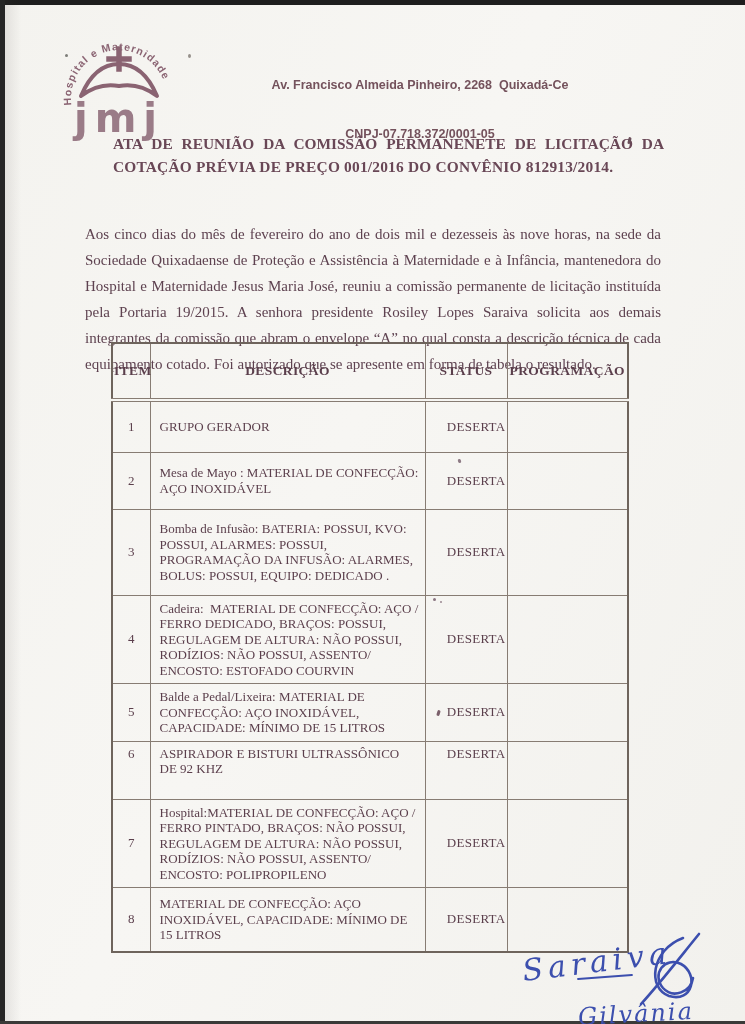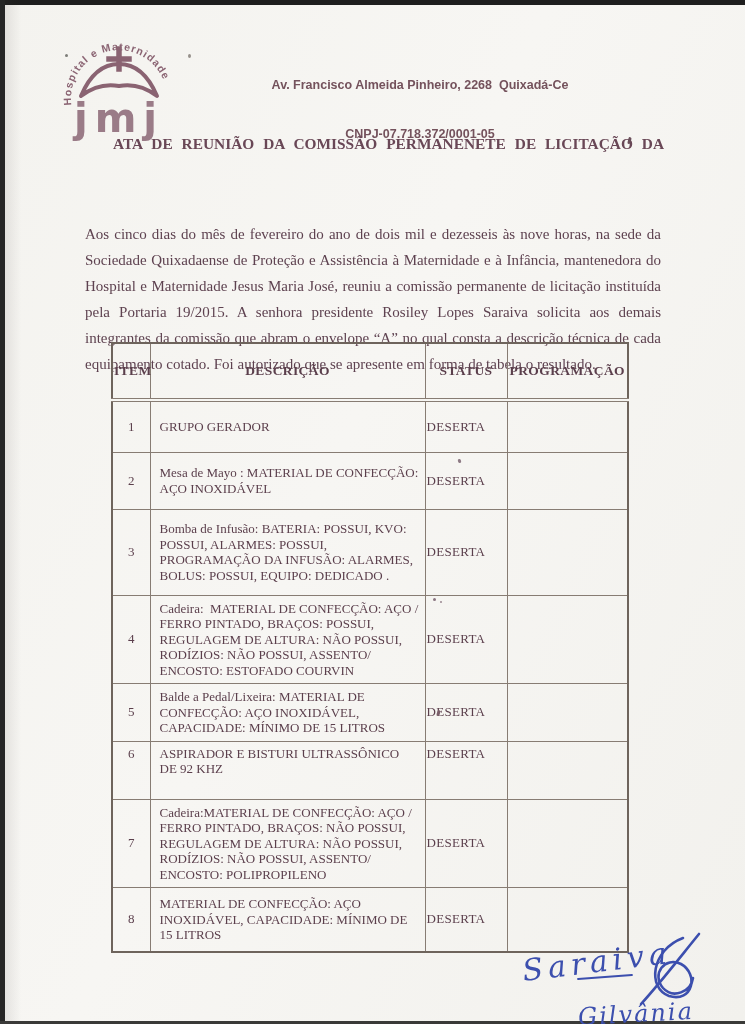--- a/index.html
+++ b/index.html
@@ -46,21 +46,21 @@
   tbody tr:nth-child(2){height:57px;}
   tbody tr:nth-child(3){height:86px;}
   tbody tr:nth-child(4){height:82px;}
   tbody tr:nth-child(5){height:53px;}
   tbody tr:nth-child(6){height:58px;}
   tbody tr:nth-child(7){height:80px;}
   tbody tr:nth-child(8){height:64px;}
   tbody tr:nth-child(6) td{vertical-align:top;padding-top:4px;}
   td.cell-item{text-align:center;}
   td.cell-desc{padding:5px 6px 5px 9px;line-height:15.5px;white-space:pre-wrap;}
-  td.cell-status{text-align:left;letter-spacing:.3px;}
+  td.cell-status{text-align:right;letter-spacing:.3px;}
   
   .sig-1{position:absolute;left:522px;top:944px;font-family:"DejaVu Serif",serif;
     font-style:italic;font-size:30px;letter-spacing:5px;color:#3c4fae;
     transform:rotate(-7deg);}
   .sig-stroke{position:absolute;left:577px;top:976px;width:56px;height:2.2px;
     background:#3c4fae;transform:rotate(-4deg);border-radius:2px;}
   .flourish{position:absolute;left:633px;top:930px;width:72px;height:78px;}
   .sig-2{position:absolute;left:578px;top:1000px;font-family:"DejaVu Serif",serif;
     font-style:italic;font-size:24px;letter-spacing:2px;color:#3c4fae;
     transform:rotate(-3deg);}
@@ -106,20 +106,21 @@
     </svg>
   </div>
 
   <div class="letterhead">
     <div>Av. Francisco Almeida Pinheiro, 2268  Quixadá-Ce</div>
     <div>CNPJ-07.718.372/0001-05</div>
   </div>
 
   <div class="title">
     <div class="l1">ATA DE REUNIÃO DA COMISSÃO PERMANENETE DE LICITAÇÃO DA</div>
+    <div class="l2">COTAÇÃO PRÉVIA DE PREÇO 001/2016 DO CONVÊNIO 812913/2014.</div>
   </div>
 
   <div class="body-par">Aos cinco dias do mês de fevereiro do ano de dois mil e dezesseis às nove horas, na sede da Sociedade Quixadaense de Proteção e Assistência à Maternidade e à Infância, mantenedora do Hospital e Maternidade Jesus Maria José, reuniu a comissão permanente de licitação instituída pela Portaria 19/2015. A senhora presidente Rosiley Lopes Saraiva solicita aos demais integrantes da comissão que abram o envelope “A” no qual consta a descrição técnica de cada equipamento cotado. Foi autorizado que se apresente em forma de tabela o resultado.</div>
 
   <table class="results">
     <colgroup>
       <col style="width:38px">
         <col style="width:275px">
         <col style="width:82px">
         <col style="width:121px">
@@ -146,39 +147,39 @@
           <td class="cell-obs"></td>
         </tr>
         <tr>
           <td class="cell-item">3</td>
           <td class="cell-desc">Bomba de Infusão: BATERIA: POSSUI, KVO: POSSUI, ALARMES: POSSUI, PROGRAMAÇÃO DA INFUSÃO: ALARMES, BOLUS: POSSUI, EQUIPO: DEDICADO .</td>
           <td class="cell-status">DESERTA</td>
           <td class="cell-obs"></td>
         </tr>
         <tr>
           <td class="cell-item">4</td>
-          <td class="cell-desc">Cadeira:  MATERIAL DE CONFECÇÃO: AÇO / FERRO PINTADO, BRAÇOS: POSSUI, REGULAGEM DE ALTURA: NÃO POSSUI, RODÍZIOS: NÃO POSSUI, ASSENTO/ ENCOSTO: ESTOFADO COURVIN</td>
+          <td class="cell-desc">Cadeira:  MATERIAL DE CONFECÇÃO: AÇO / FERRO DEDICADO, BRAÇOS: POSSUI, REGULAGEM DE ALTURA: NÃO POSSUI, RODÍZIOS: NÃO POSSUI, ASSENTO/ ENCOSTO: ESTOFADO COURVIN</td>
           <td class="cell-status">DESERTA</td>
           <td class="cell-obs"></td>
         </tr>
         <tr>
           <td class="cell-item">5</td>
           <td class="cell-desc">Balde a Pedal/Lixeira: MATERIAL DE CONFECÇÃO: AÇO INOXIDÁVEL, CAPACIDADE: MÍNIMO DE 15 LITROS</td>
           <td class="cell-status">DESERTA</td>
           <td class="cell-obs"></td>
         </tr>
         <tr>
           <td class="cell-item">6</td>
           <td class="cell-desc">ASPIRADOR E BISTURI ULTRASSÔNICO DE 92 KHZ</td>
           <td class="cell-status">DESERTA</td>
           <td class="cell-obs"></td>
         </tr>
         <tr>
           <td class="cell-item">7</td>
-          <td class="cell-desc">Cadeira:MATERIAL DE CONFECÇÃO: AÇO / FERRO PINTADO, BRAÇOS: NÃO POSSUI, REGULAGEM DE ALTURA: NÃO POSSUI, RODÍZIOS: NÃO POSSUI, ASSENTO/ ENCOSTO: POLIPROPILENO</td>
+          <td class="cell-desc">Hospital:MATERIAL DE CONFECÇÃO: AÇO / FERRO PINTADO, BRAÇOS: NÃO POSSUI, REGULAGEM DE ALTURA: NÃO POSSUI, RODÍZIOS: NÃO POSSUI, ASSENTO/ ENCOSTO: POLIPROPILENO</td>
           <td class="cell-status">DESERTA</td>
           <td class="cell-obs"></td>
         </tr>
         <tr>
           <td class="cell-item">8</td>
           <td class="cell-desc">MATERIAL DE CONFECÇÃO: AÇO INOXIDÁVEL, CAPACIDADE: MÍNIMO DE 15 LITROS</td>
           <td class="cell-status">DESERTA</td>
           <td class="cell-obs"></td>
         </tr>
       </tbody>

